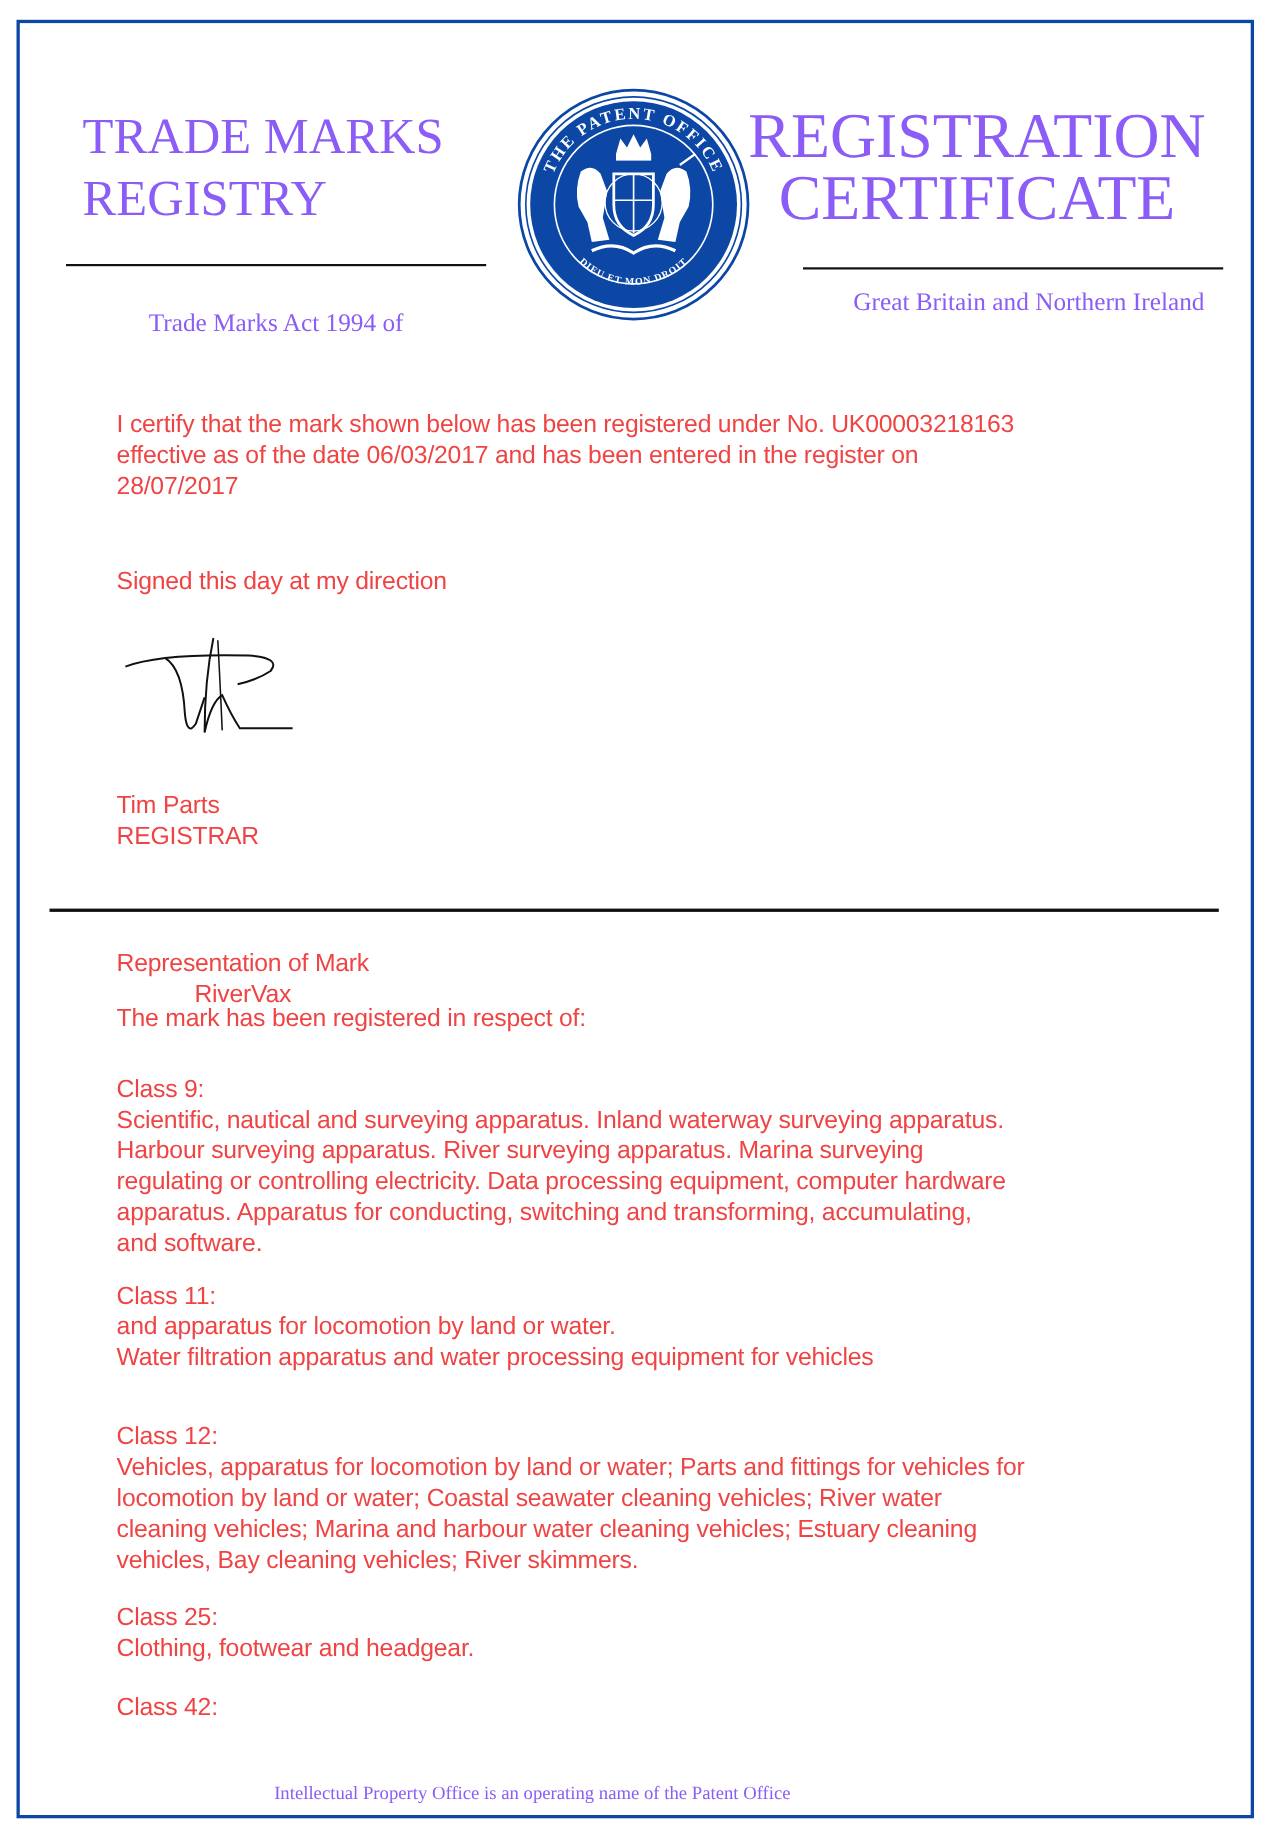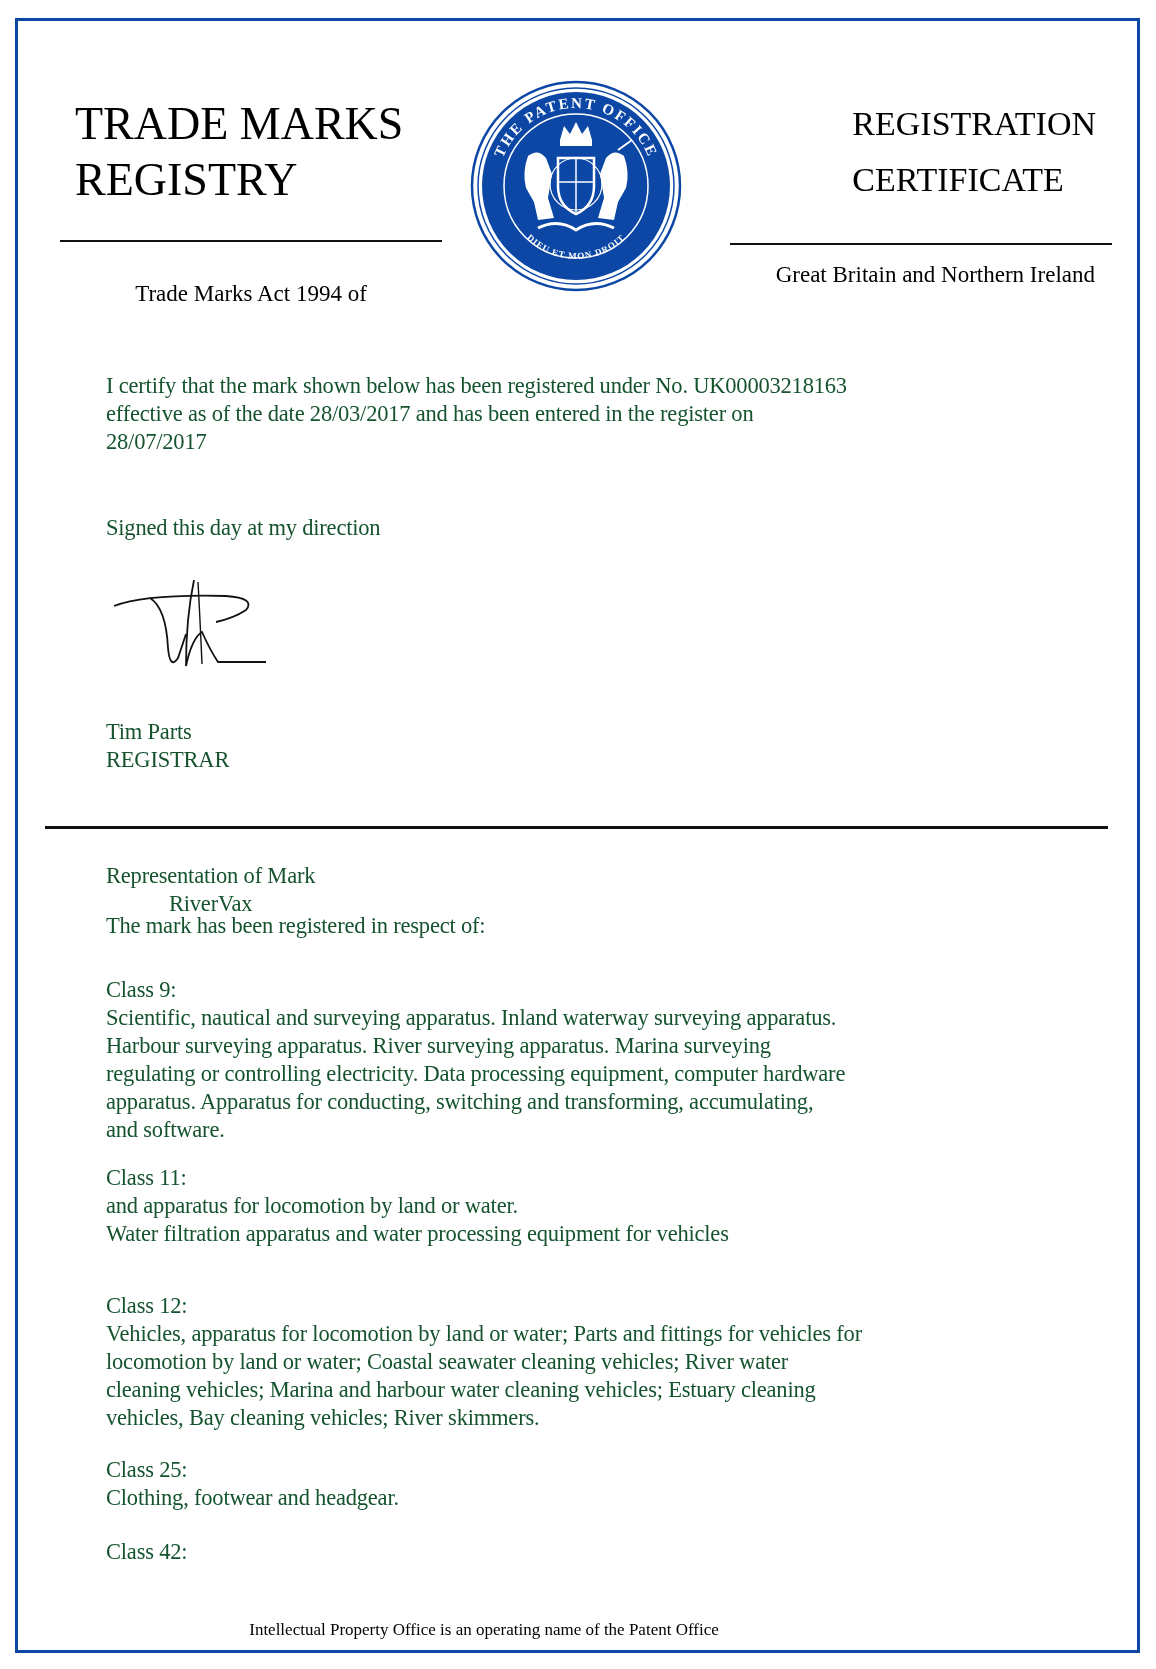--- a/index.html
+++ b/index.html
@@ -1,29 +1,29 @@
 <!DOCTYPE html>
 <html><head>
   <meta charset="utf-8">
   <style>
     html, body { margin: 0; padding: 0; background: #ffffff; }
     body { width: 1156px; height: 1669px; position: relative; overflow: hidden; }
     .frame {
       position: absolute; left: 15px; top: 18px; width: 1125px; height: 1635px;
       border: 3px solid #0c47a6; box-sizing: border-box;
     }
-    .serif { font-family: "Liberation Serif", "DejaVu Serif", serif; color: #000000; }
-    .sans  { font-family: Liberation Serif, serif; color: #14532d; }
+    .serif { font-family: "Liberation Serif", "DejaVu Serif", serif; color: #8b5cf6; }
+    .sans  { font-family: Liberation Sans, sans-serif; color: #ef4444; }
 
     .head-left {
       position: absolute; left: 75px; top: 96px; font-size: 46px; line-height: 56px;
     }
     .head-right {
-      position: absolute; right: 60px; top: 96px; font-size: 34px; line-height: 56px;
-      text-align: left;
+      position: absolute; right: 60px; top: 96px; font-size: 58px; line-height: 56px;
+      text-align: center;
     }
     .rule-left { position: absolute; left: 60px; top: 240px; width: 382px; height: 2px; background: #111; }
     .rule-right { position: absolute; left: 730px; top: 243px; width: 382px; height: 2px; background: #111; }
     .sub-left { position: absolute; left: 60px; top: 260px; width: 382px; text-align: center; font-size: 23px; margin-top: 21px; }
     .sub-right { position: absolute; left: 730px; top: 262px; width: 365px; text-align: right; font-size: 23px; }
 
     .seal { position: absolute; left: 468px; top: 78px; width: 216px; height: 216px; }
 
     .body-text { position: absolute; left: 106px; font-size: 22.5px; line-height: 28px; letter-spacing: -0.2px; }
     .certify { top: 372px; width: 960px; }
@@ -86,21 +86,21 @@
 
 <div class="head-right serif">
   <div>REGISTRATION</div>
   <div>CERTIFICATE</div>
 </div>
 <div class="rule-right"></div>
 <div class="sub-right serif">Great Britain and Northern Ireland</div>
 
 <div class="body-text sans certify">
   <div>I certify that the mark shown below has been registered under No. UK00003218163</div>
-  <div>effective as of the date 28/03/2017 and has been entered in the register on</div>
+  <div>effective as of the date 06/03/2017 and has been entered in the register on</div>
   <div>28/07/2017</div>
 </div>
 
 <div class="body-text sans signed">Signed this day at my direction</div>
 
 <svg class="signature" viewBox="0 0 180 100">
   <path d="M8 28 Q40 16 120 18 Q150 20 140 32 Q128 40 110 44" fill="none" stroke="#111" stroke-width="1.8"></path>
   <path d="M44 20 Q60 30 62 70 Q64 92 72 80 L80 56" fill="none" stroke="#111" stroke-width="1.8"></path>
   <path d="M88 2 Q80 40 80 88 Q86 60 96 54 Q104 72 112 84 Q130 84 160 84" fill="none" stroke="#111" stroke-width="1.8"></path>
   <path d="M92 4 Q94 40 96 86" fill="none" stroke="#111" stroke-width="1.4"></path>

